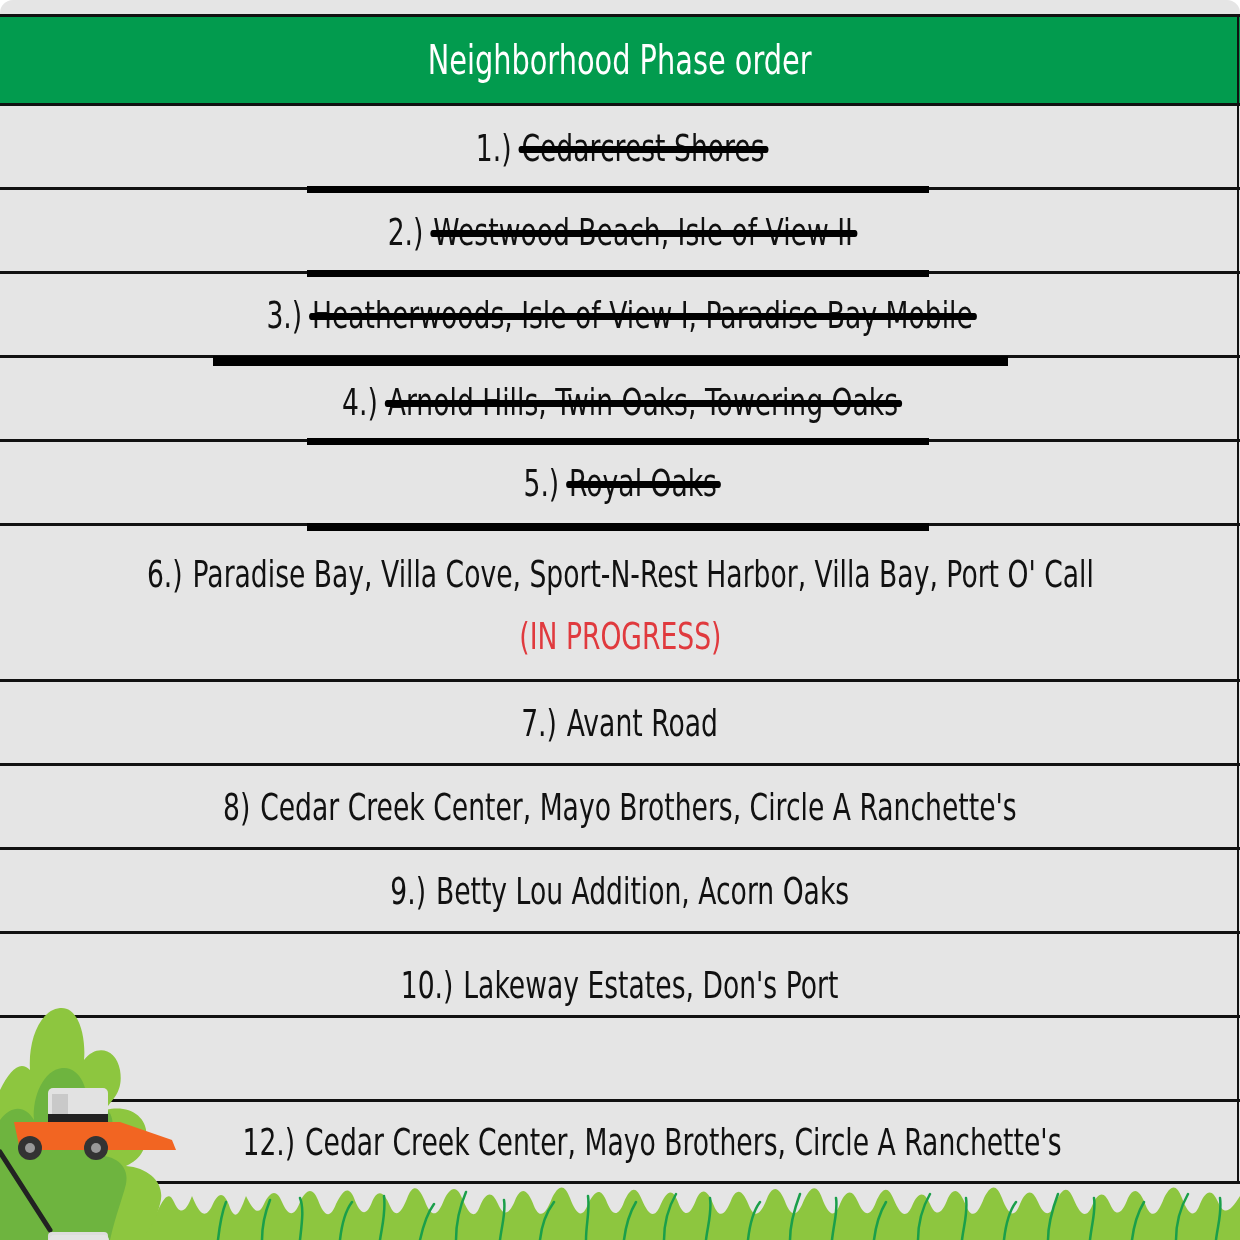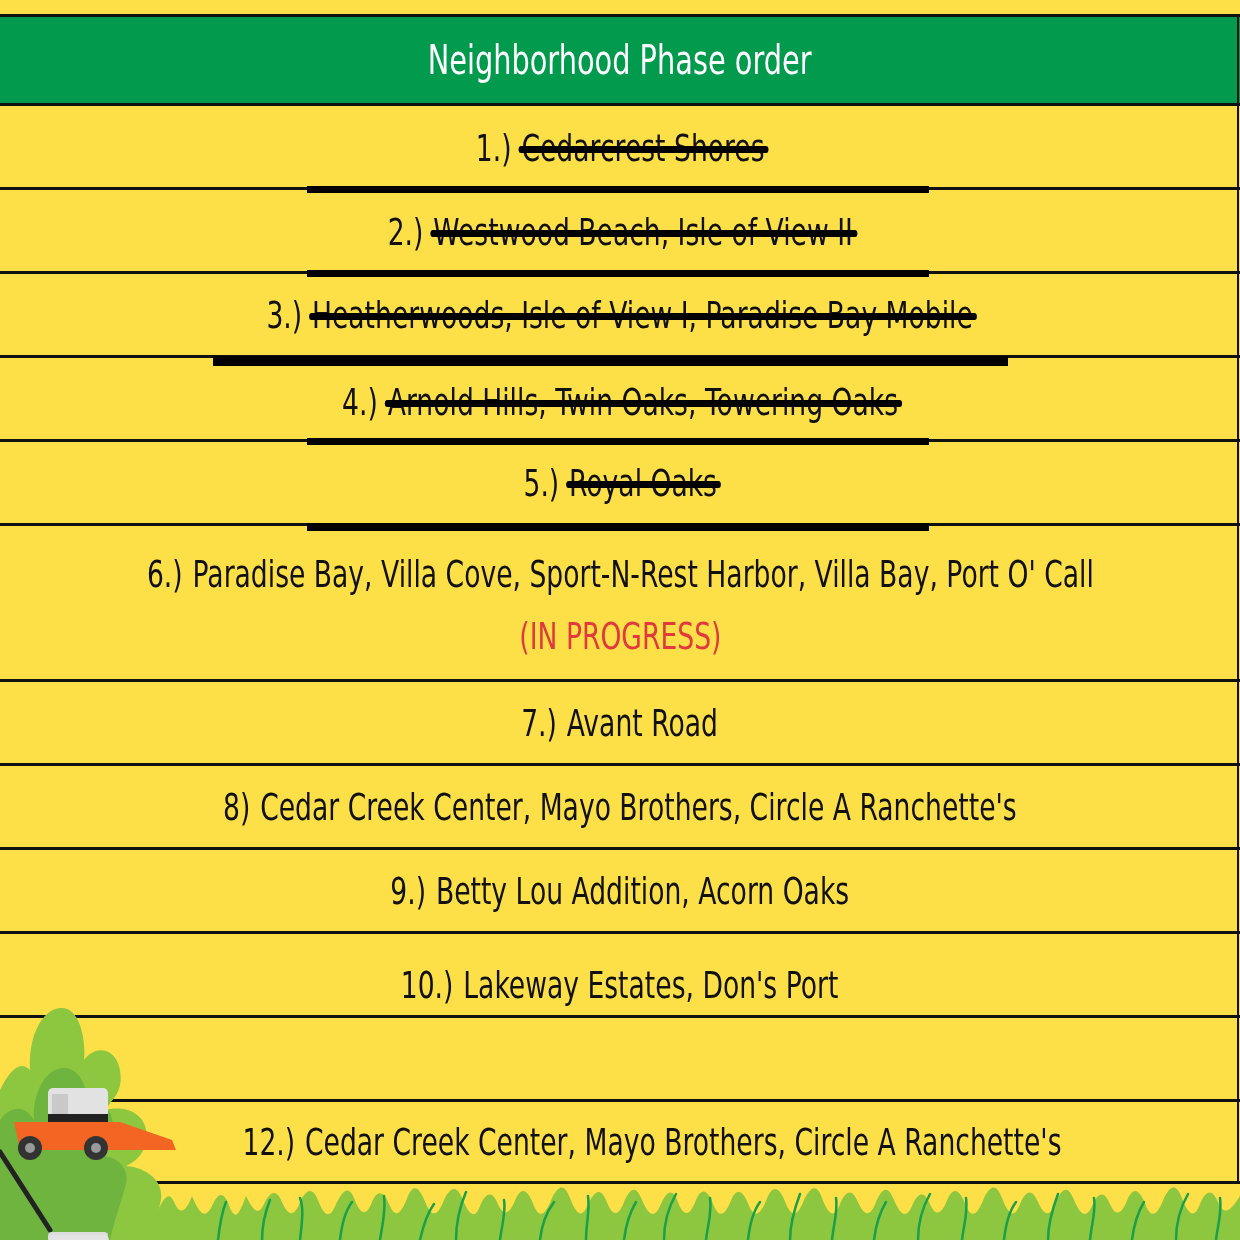--- a/index.html
+++ b/index.html
@@ -13,21 +13,22 @@
       position: relative;
       overflow: hidden;
       font-family: "DejaVu Sans", sans-serif;
     }
     .sheet {
       position: absolute;
       left: 0;
       top: 0;
       width: 1240px;
       height: 1240px;
-      background: #fde047;
+      background: #e5e5e5;
+      border-radius: 13px;
     }
     .frame-right {
       position: absolute;
       right: 1px;
       top: 14px;
       width: 2px;
       height: 1170px;
       background: #111;
     }
     .header {

